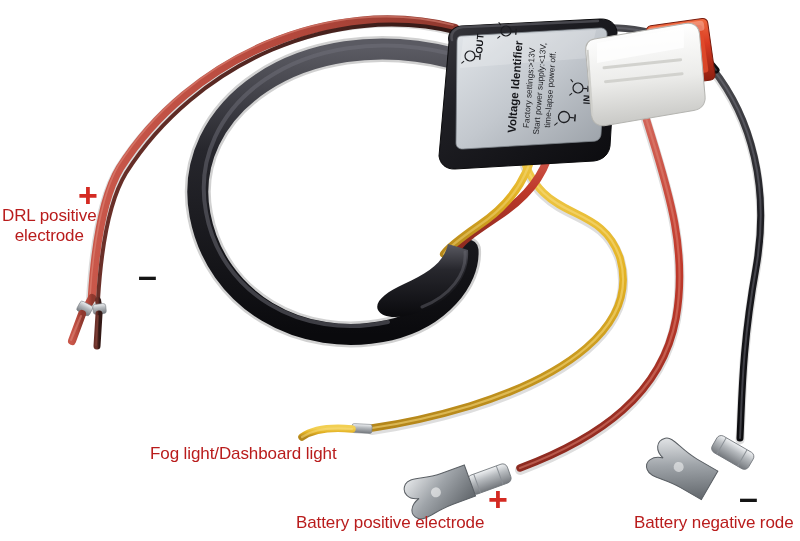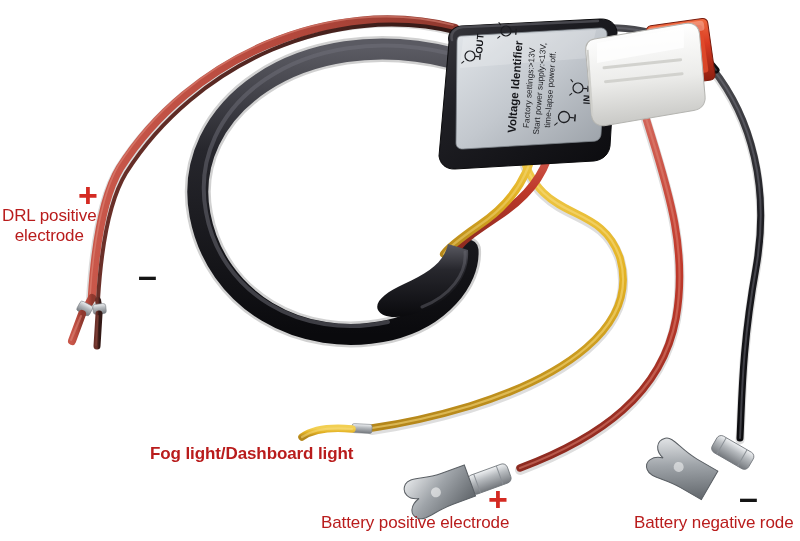--- a/index.html
+++ b/index.html
@@ -42,22 +42,22 @@
     color: #d42a22;
     font-size: 34px;
   }
   .sign-minus {
     color: #141414;
     font-size: 34px;
   }
   
   #c-drl-pos  { left: 2px;   top: 206px; }
   #c-drl-neg  { left: 138px; top: 292px; }
-  #c-fog      { left: 150px; top: 444px; font-weight: bold; }
-  #c-bat-pos  { left: 321px; top: 513px; }
+  #c-fog      { left: 150px; top: 444px; }
+  #c-bat-pos  { left: 296px; top: 513px; }
   #c-bat-neg  { left: 634px; top: 513px; }
   #s-drl-pos  { left: 78px;  top: 178px; }
   #s-drl-neg  { left: 138px; top: 258px; }
   #s-bat-pos  { left: 488px; top: 482px; }
   #s-bat-neg  { left: 739px; top: 480px; }
 </style>
 </head>
 <body>
 
 <div id="scene">

